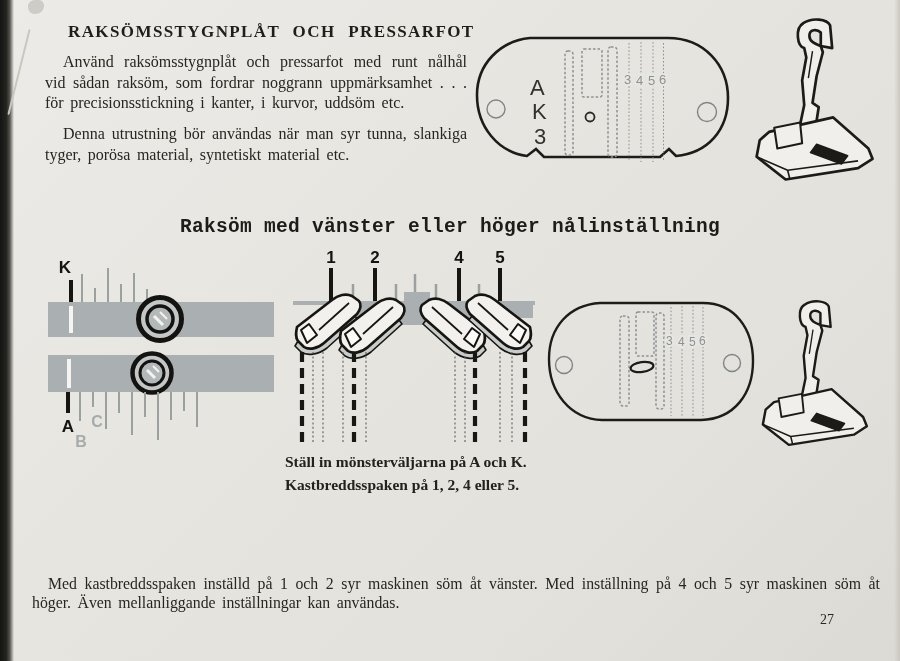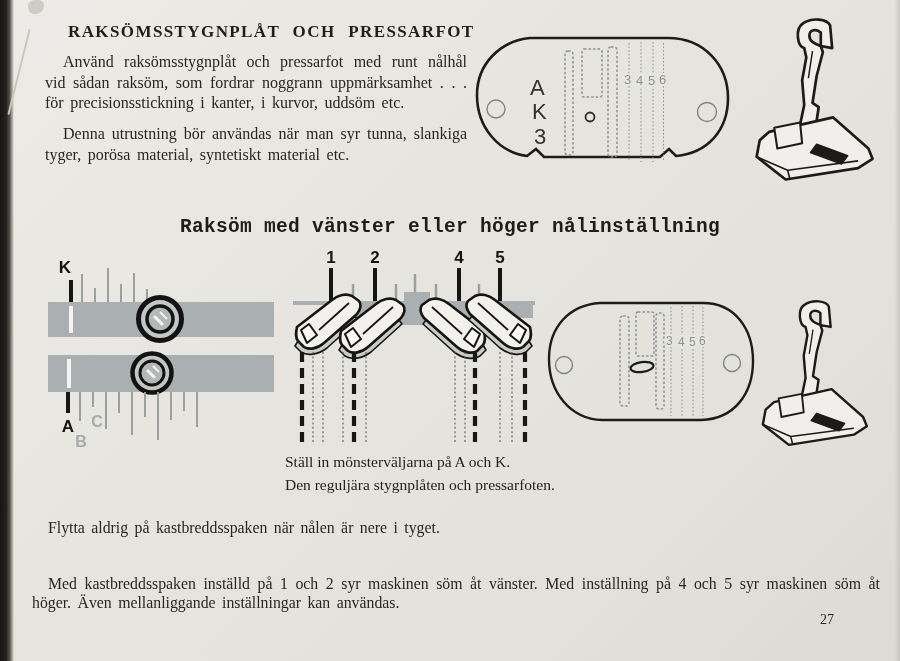--- a/index.html
+++ b/index.html
@@ -28,21 +28,21 @@
     letter-spacing:.3px;}
 
   .illu{position:absolute;}
   #plate-top{left:470px;top:33px;}
   #foot-top{left:740px;top:16px;}
   #selector{left:35px;top:255px;}
   #needles{left:285px;top:246px;}
   #plate-side{left:545px;top:299px;}
   #foot-side{left:748px;top:280px;}
 
-  .instructions{position:absolute;left:285px;top:450px;width:420px;font-weight:normal;
+  .instructions{position:absolute;left:285px;top:450px;width:420px;font-weight:bold;
     font-size:15.5px;line-height:23px;color:#24221c;}
   .body-line{position:absolute;left:32px;width:848px;margin:0;font-size:15.8px;color:#28261f;
     text-indent:16px;word-spacing:2.5px;}
   .bl1{top:519px;}
   .bl2{top:546px;}
   .bl3{top:574px;text-align:justify;line-height:19px;}
   .page-number{position:absolute;left:820px;top:612px;font-size:14px;color:#2a2822;}
 
   svg text{font-family:"Liberation Sans", sans-serif;}
 </style>
@@ -228,20 +228,19 @@
       <text x="154" y="46">6</text>
     </g>
   </svg>
 
   <svg id="foot-side" class="illu" width="130" height="196" viewBox="0 0 140 172">
     <use href="#pfoot"></use>
   </svg>
 
   <div class="instructions">
     <div>Ställ in mönsterväljarna på A och K.</div>
-    <div>Den reguljära stygnplåten och pressarfoten.</div>
+    <div>Kastbreddsspaken på 1, 2, 4 eller 5.</div>
   </div>
 
-  <p class="body-line bl1">Flytta aldrig på kastbreddsspaken när nålen är nere i tyget.</p>
   <p class="body-line bl3">Med kastbreddsspaken inställd på 1 och 2 syr maskinen söm åt vänster. Med inställning på 4 och 5 syr maskinen söm åt höger. Även mellanliggande inställningar kan användas.</p>
 
   <div class="page-number">27</div>
 </div>
 
 </body></html>

